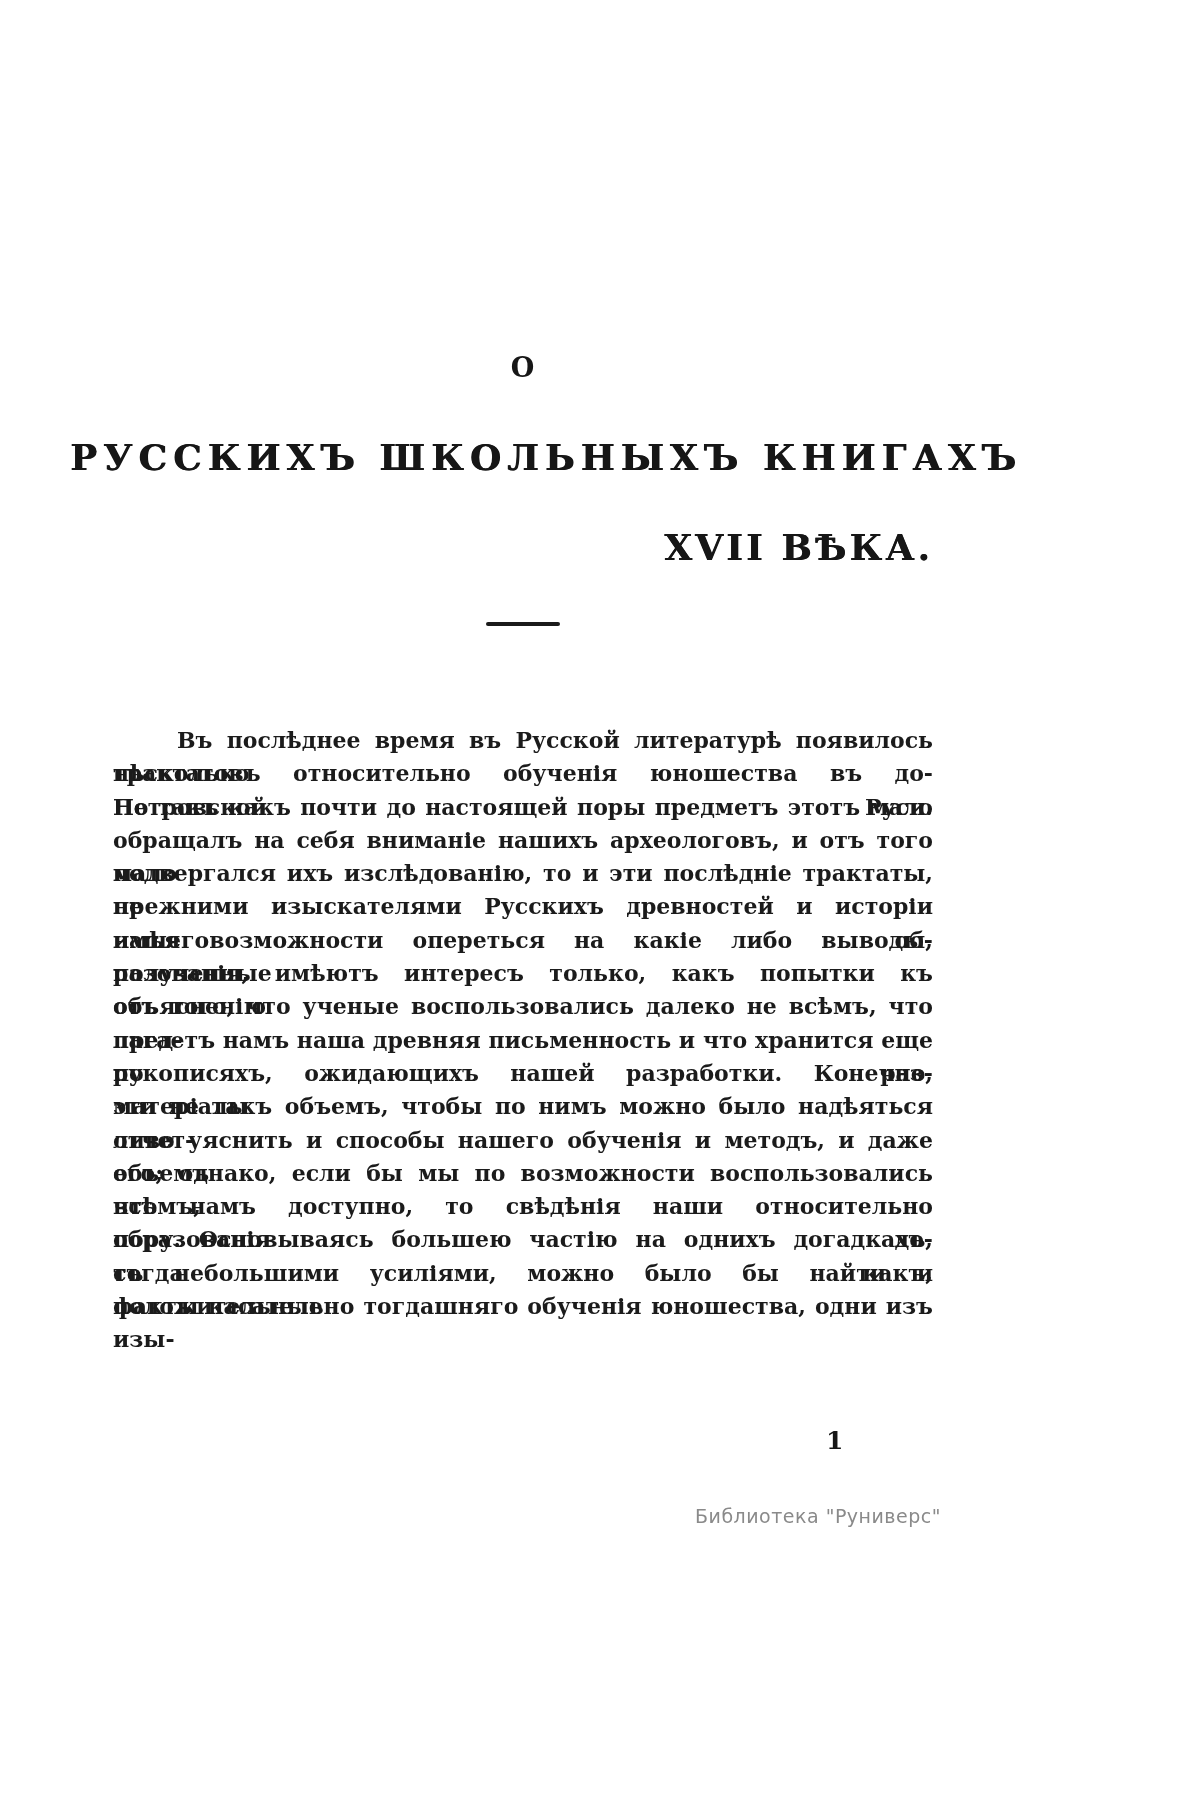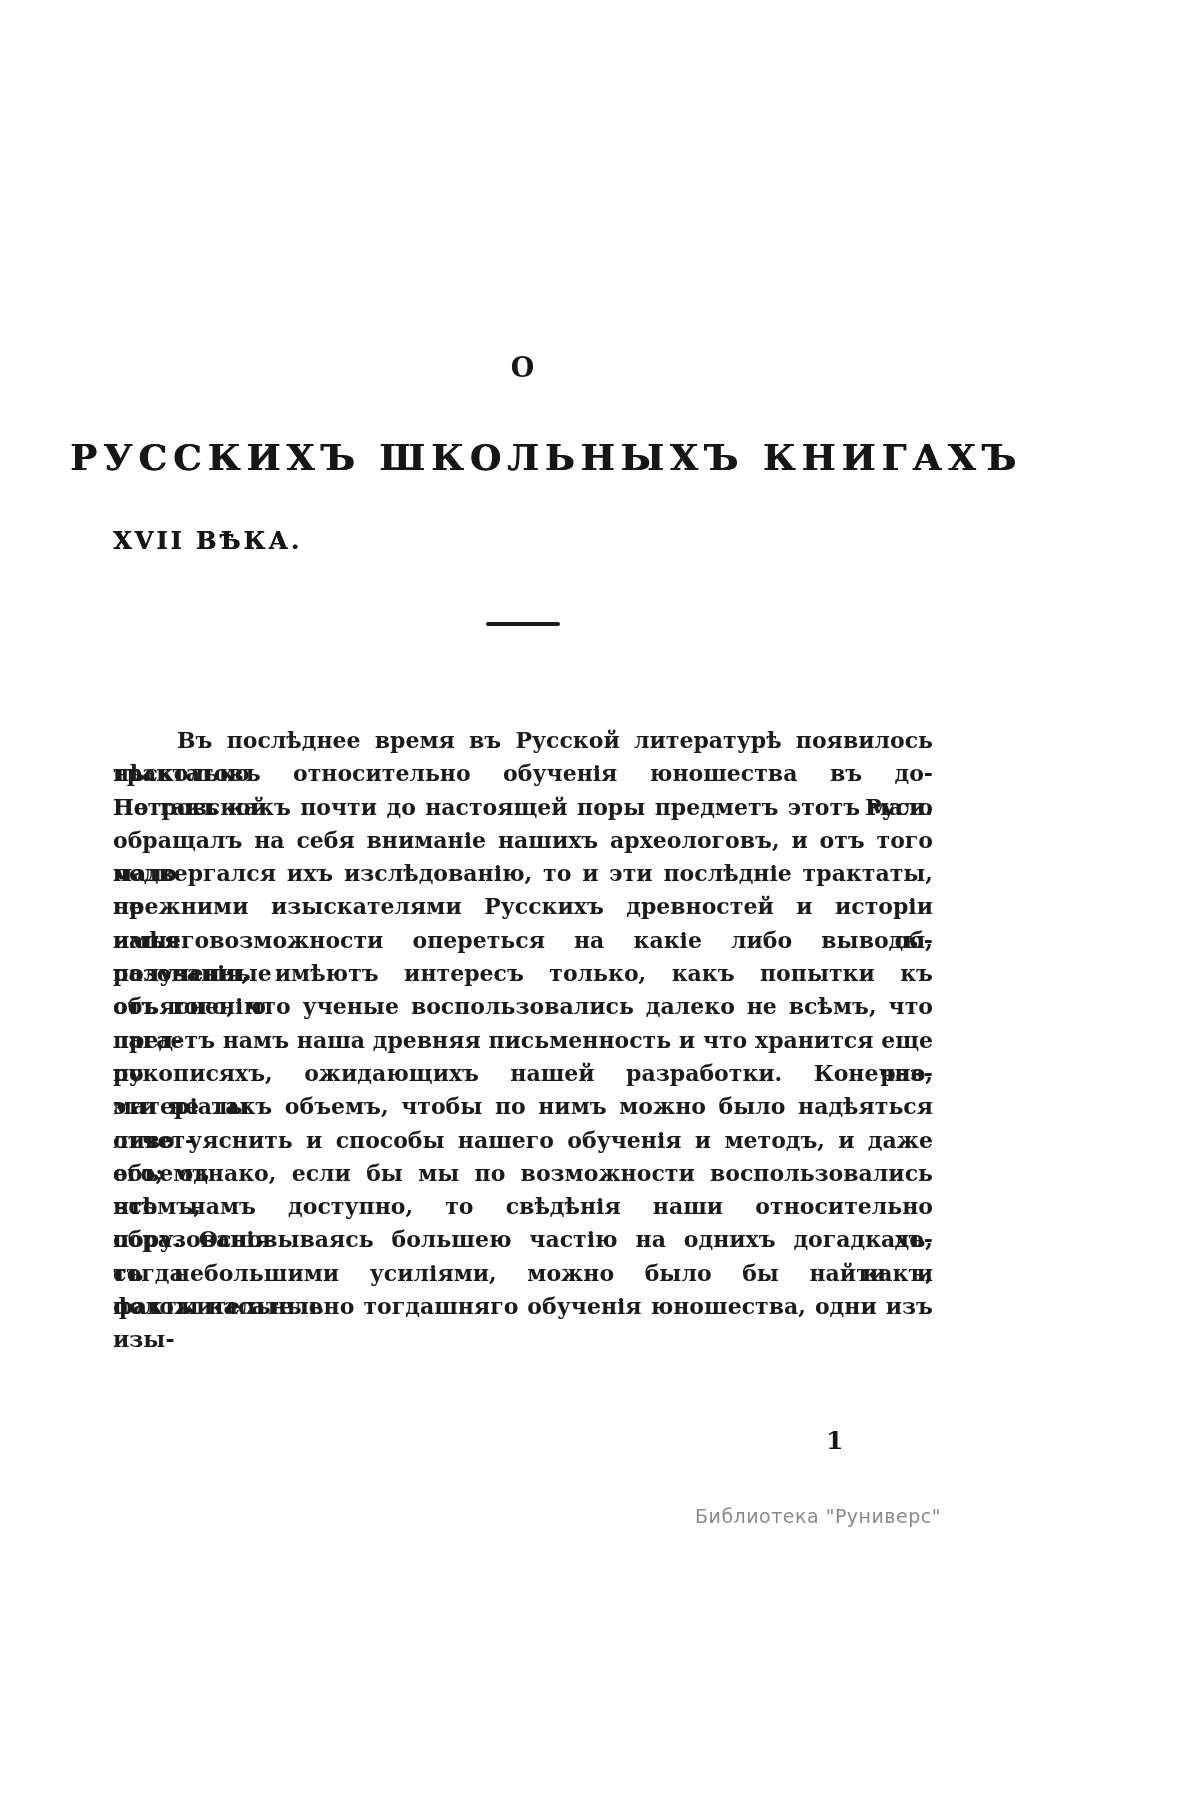--- a/index.html
+++ b/index.html
@@ -37,22 +37,22 @@
     font-weight: bold;
     letter-spacing: 6px;
     text-shadow: 0.6px 0 0 currentColor;
     white-space: nowrap;
   }
   .subtitle {
     position: absolute;
     top: 526px;
     left: 113px;
     width: 820px;
-    text-align: left;
-    font-size: 24px;
+    text-align: right;
+    font-size: 36px;
     font-weight: bold;
     letter-spacing: 3px;
     text-shadow: 0.4px 0 0 currentColor;
   }
   .divider {
     position: absolute;
     top: 622px;
     left: 486px;
     width: 74px;
     height: 4px;

